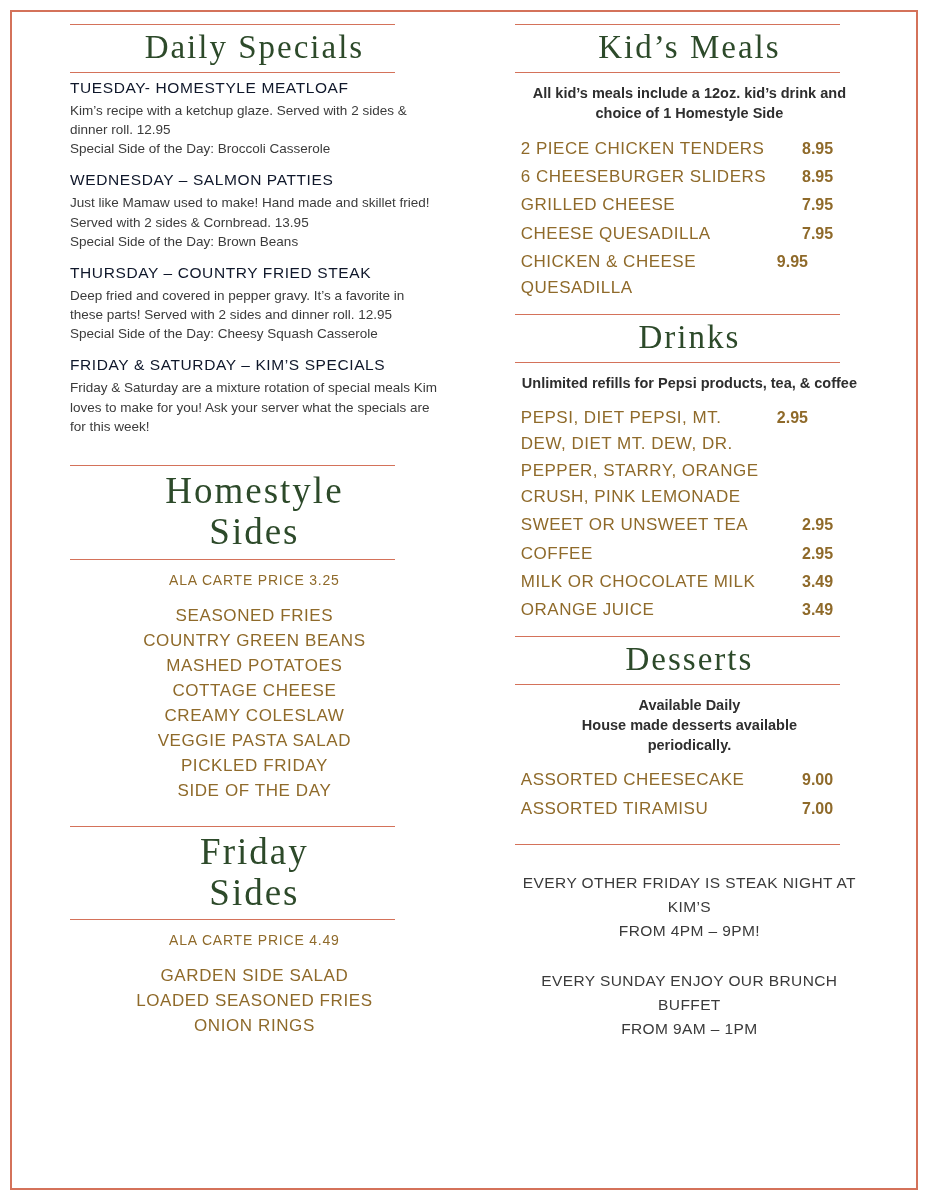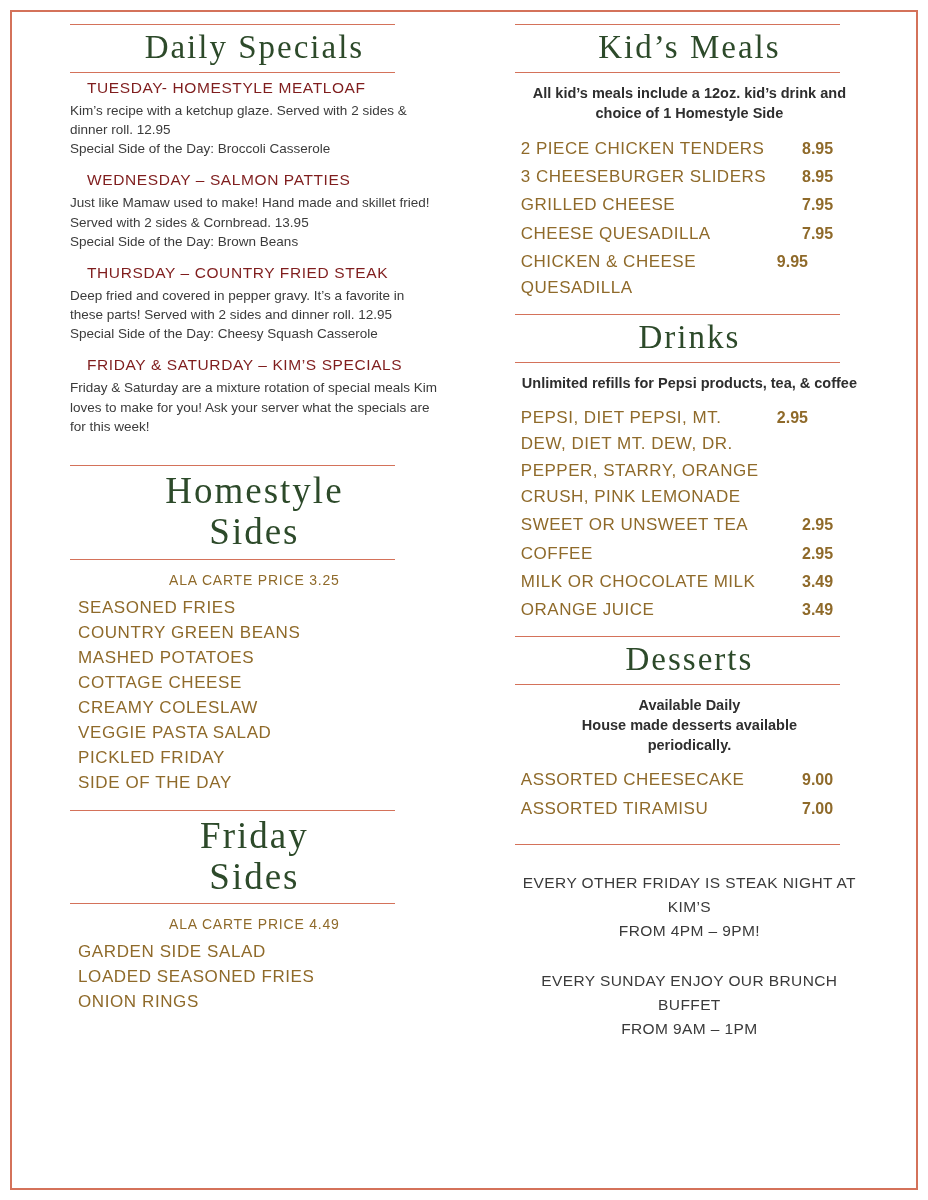--- a/index.html
+++ b/index.html
@@ -70,25 +70,24 @@
     text-align: center;
     margin: 4px 0 6px 0;
     line-height: 1.12;
     font-weight: 400;
   }
   .section-title.two-line { font-size: 37px; }
 
   
   .special { margin-bottom: 13px; }
   .special-name {
-    color: #7f1d1d;
+    color: #0f172a;
     font-size: 15.5px;
     letter-spacing: 0.6px;
     margin-bottom: 4px;
-    margin-left: 17px;
   }
   .special-desc {
     font-size: 13.5px;
     line-height: 1.42;
     color: #3b3b3b;
     max-width: 385px;
   }
   .special-side {
     font-size: 13.5px;
     line-height: 1.42;
@@ -98,22 +97,23 @@
   
   .ala-carte {
     text-align: center;
     color: #8f6a2a;
     font-size: 14px;
     letter-spacing: 0.8px;
     margin: 12px 0 6px 0;
   }
   .sides-list {
     list-style: none;
-    margin: 8px;
+    margin: 16px;
     padding: 0;
+    text-align: center;
   }
   .sides-list li {
     color: #8f6a2a;
     font-size: 17px;
     letter-spacing: 0.6px;
     line-height: 1.47;
   }
 
   
   .note {
@@ -253,21 +253,21 @@
         <div class="section-title">Kid’s Meals</div>
         <hr class="rule rule-right">
 
         <div class="note">All kid’s meals include a 12oz. kid’s drink and choice of 1 Homestyle Side</div>
 
         <div class="price-row">
           <div class="price-name">2 PIECE CHICKEN TENDERS</div>
           <div class="price-val">8.95</div>
         </div>
         <div class="price-row">
-          <div class="price-name">3 CHEESEBURGER SLIDERS</div>
+          <div class="price-name">6 CHEESEBURGER SLIDERS</div>
           <div class="price-val">8.95</div>
         </div>
         <div class="price-row">
           <div class="price-name">GRILLED CHEESE</div>
           <div class="price-val">7.95</div>
         </div>
         <div class="price-row">
           <div class="price-name">CHEESE QUESADILLA</div>
           <div class="price-val">7.95</div>
         </div>

